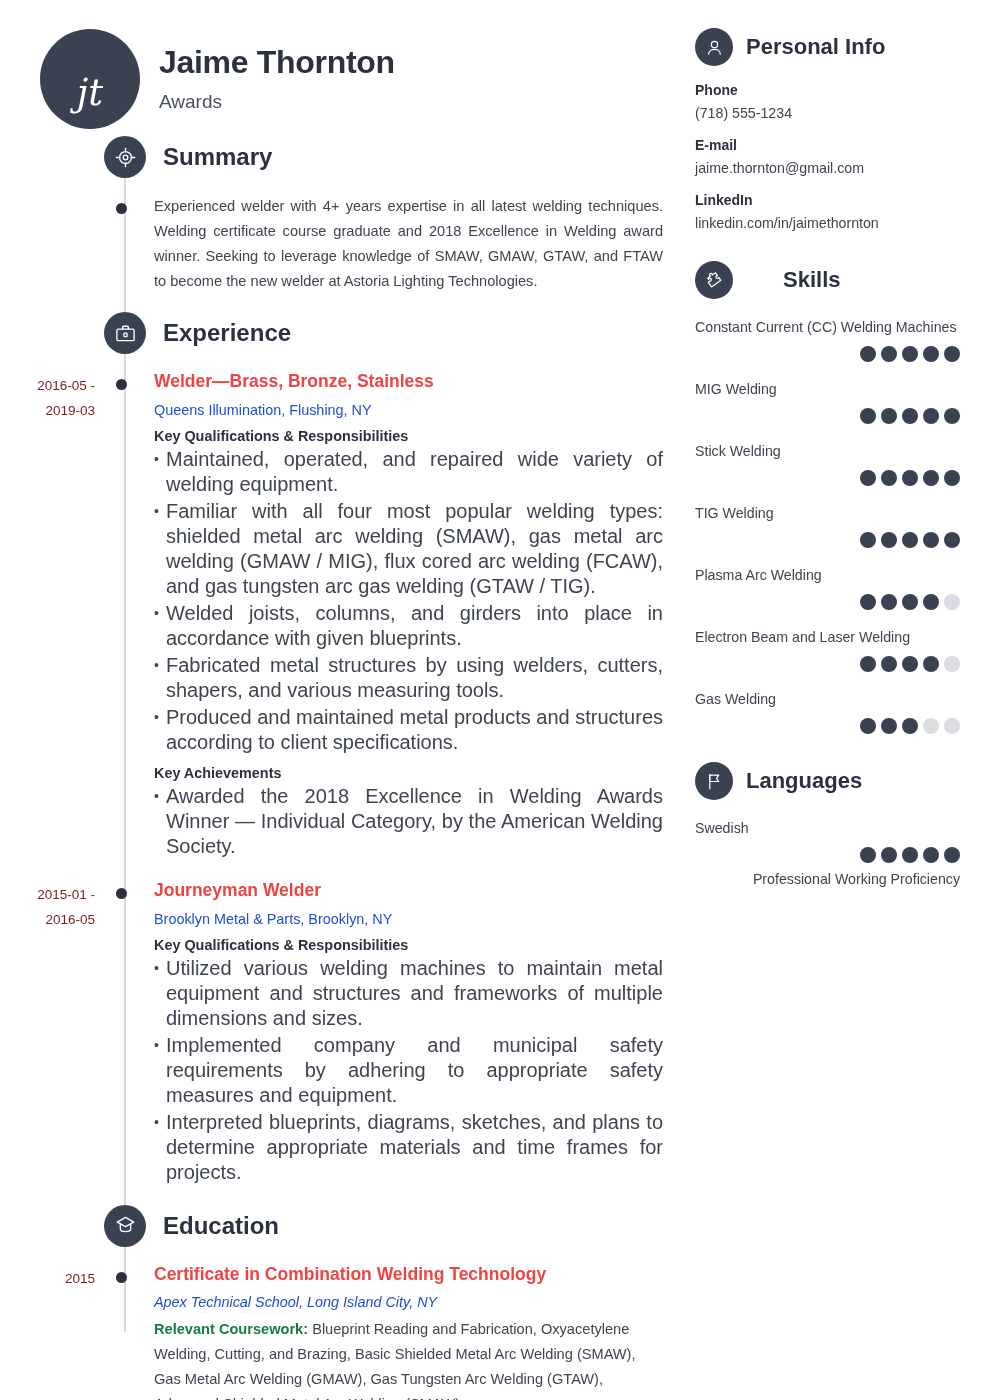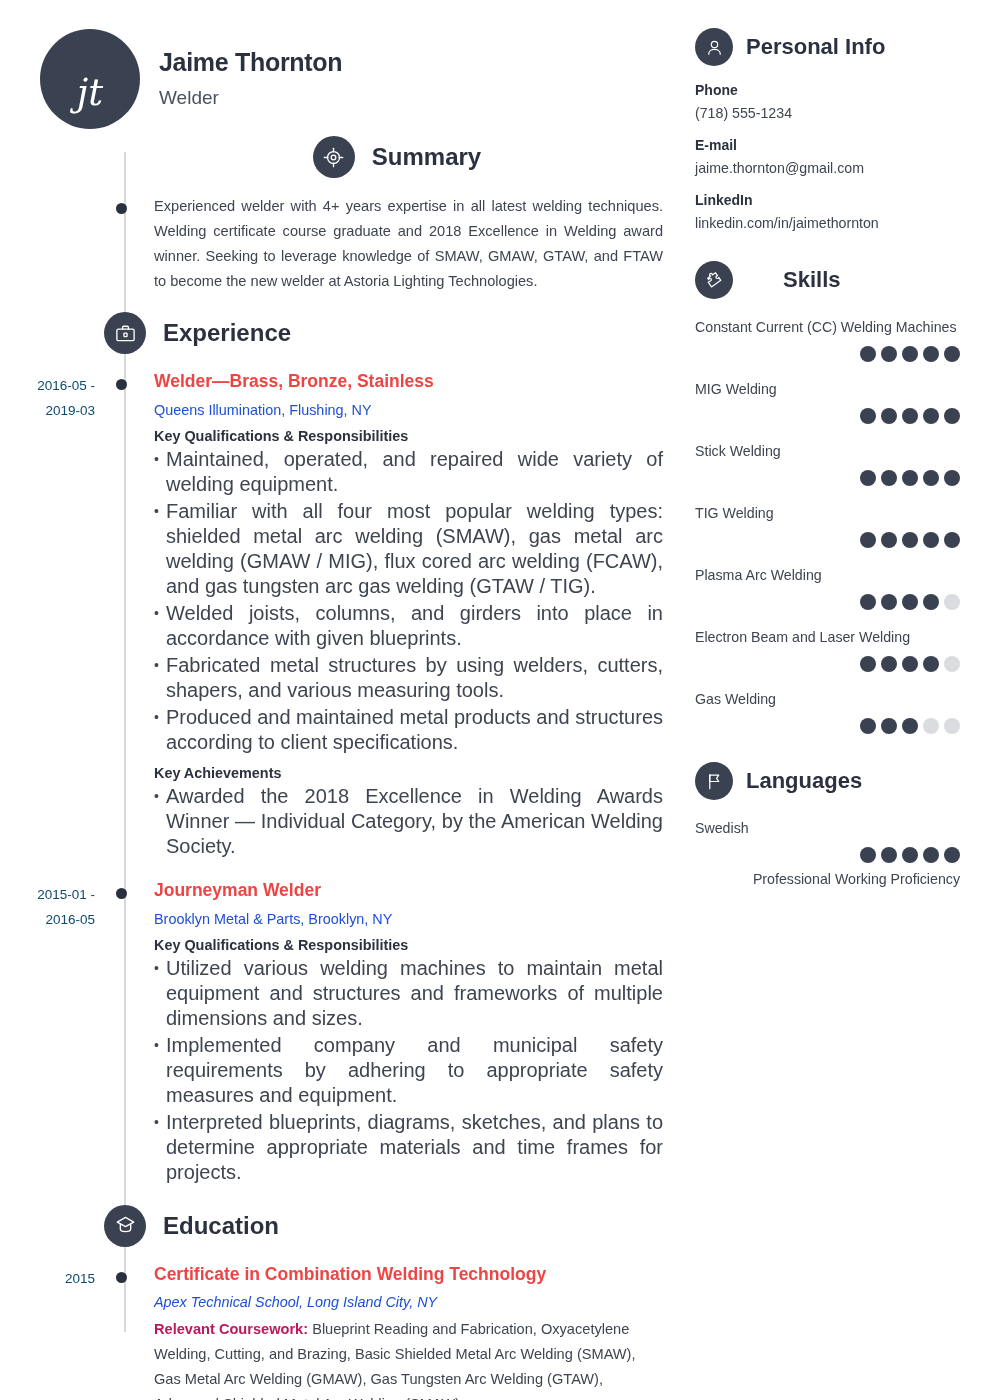--- a/index.html
+++ b/index.html
@@ -25,60 +25,60 @@
   .header { display: flex; align-items: center; padding: 30px 0 0 40px; height: 128px; }
   .avatar {
     width: 100px; height: 100px; border-radius: 50%;
     background: #3a4150; color: #ffffff;
     display: flex; align-items: flex-end; justify-content: center;
     font-family: "DejaVu Serif", serif; font-style: italic;
     font-size: 37px; line-height: 1; padding-bottom: 18px;
     flex: 0 0 auto;
   }
   .name-block { margin-left: 19px; }
-  .name { font-size: 25px; font-weight: bold; color: #2c3140; letter-spacing: -0.3px; line-height: 1.1; margin: 0; }
+  .name { font-size: 32px; font-weight: bold; color: #2c3140; letter-spacing: -0.3px; line-height: 1.1; margin: 0; }
   .job-title { font-size: 19px; color: #4a5160; margin-top: 11px; }
 
   
   .sec-head { position: relative; display: flex; align-items: center; height: 42px; margin-left: 104px; z-index: 2; }
   .sec-icon {
     width: 42px; height: 42px; border-radius: 50%; background: #3a4150;
     display: flex; align-items: center; justify-content: center; flex: 0 0 auto;
   }
   .sec-icon svg { width: 23px; height: 23px; display: block; }
   .sec-title { font-size: 24px; font-weight: bold; color: #2c3140; margin-left: 17px; }
 
   .body-text { font-size: 14.6px; line-height: 25px; color: #3e4450; text-align: justify; }
 
   
   .entry { position: relative; display: flex; align-items: flex-start; z-index: 2; }
   .date-col {
     width: 95px; flex: 0 0 95px; text-align: right;
-    font-size: 13.5px; line-height: 25px; color: #0c4a6e; padding-top: 3px;
+    font-size: 13.5px; line-height: 25px; color: #7f1d1d; padding-top: 3px;
   }
   .dot-col { width: 59px; flex: 0 0 59px; position: relative; }
   .dot {
     position: absolute; left: 21px; top: 9px;
     width: 11px; height: 11px; border-radius: 50%; background: #2c3140;
   }
   .content-col { flex: 1 1 auto; padding-right: 27px; }
 
   .entry-title { font-size: 17.5px; font-weight: bold; color: #ef4444; line-height: 1.3; }
   .entry-sub { font-size: 14.4px; color: #1d4ed8; margin-top: 9px; }
   .entry-sub.italic { font-style: italic; }
   .sub-label { font-size: 14.4px; font-weight: bold; color: #2c3140; margin-top: 10px; }
   ul.bullets { list-style: none; margin: 3px 0 0 0; padding: 0; }
   ul.bullets li {
     position: relative; padding-left: 12px; margin-top: 2px;
     font-size: 20px; line-height: 25px; color: #3e4450; text-align: justify;
   }
   ul.bullets li::before {
     content: "\2022"; position: absolute; left: 0; top: 0; color: #3e4450; font-size: 14px;
   }
-  .cw-label { font-weight: bold; color: #be185d; }
+  .cw-label { font-weight: bold; color: #15803d; }
   .plain-line { font-size: 14.6px; line-height: 25px; color: #3e4450; padding-top: 1px; }
 
   
   .sidebar { width: 300px; height: 1400px; padding: 28px 30px 0 5px; }
   .side-head { display: flex; align-items: center; margin-bottom: 16px; }
   .side-head .sec-icon { width: 38px; height: 38px; }
   .side-head .sec-icon svg { width: 21px; height: 21px; }
   .side-title { font-size: 22px; font-weight: bold; color: #2c3140; margin-left: 13px; }
 
   .field-label { font-size: 14px; font-weight: bold; color: #2c3140; margin-top: 16px; }
@@ -99,25 +99,25 @@
   <div class="main">
 
     <div class="spine"></div>
 
     <div class="header">
       <div class="avatar">
         <span>jt</span>
       </div>
       <div class="name-block">
         <h1 class="name">Jaime Thornton</h1>
-        <div class="job-title">Welder</div>
-      </div>
-    </div>
-
-    <div class="sec-head" style="margin-top:8px;justify-content:center;">
+        <div class="job-title">Awards</div>
+      </div>
+    </div>
+
+    <div class="sec-head" style="margin-top:8px;">
       <span class="sec-icon">
         <svg viewBox="0 0 24 24" fill="none" stroke="#ffffff" stroke-width="1.4" stroke-linecap="round">
           <circle cx="12" cy="12" r="6.2"></circle>
             <circle cx="12" cy="12" r="2.4"></circle>
           <line x1="12" y1="2.4" x2="12" y2="6"></line>
             <line x1="12" y1="18" x2="12" y2="21.6"></line>
           <line x1="2.4" y1="12" x2="6" y2="12"></line>
             <line x1="18" y1="12" x2="21.6" y2="12"></line>
         </svg>
       </span>

